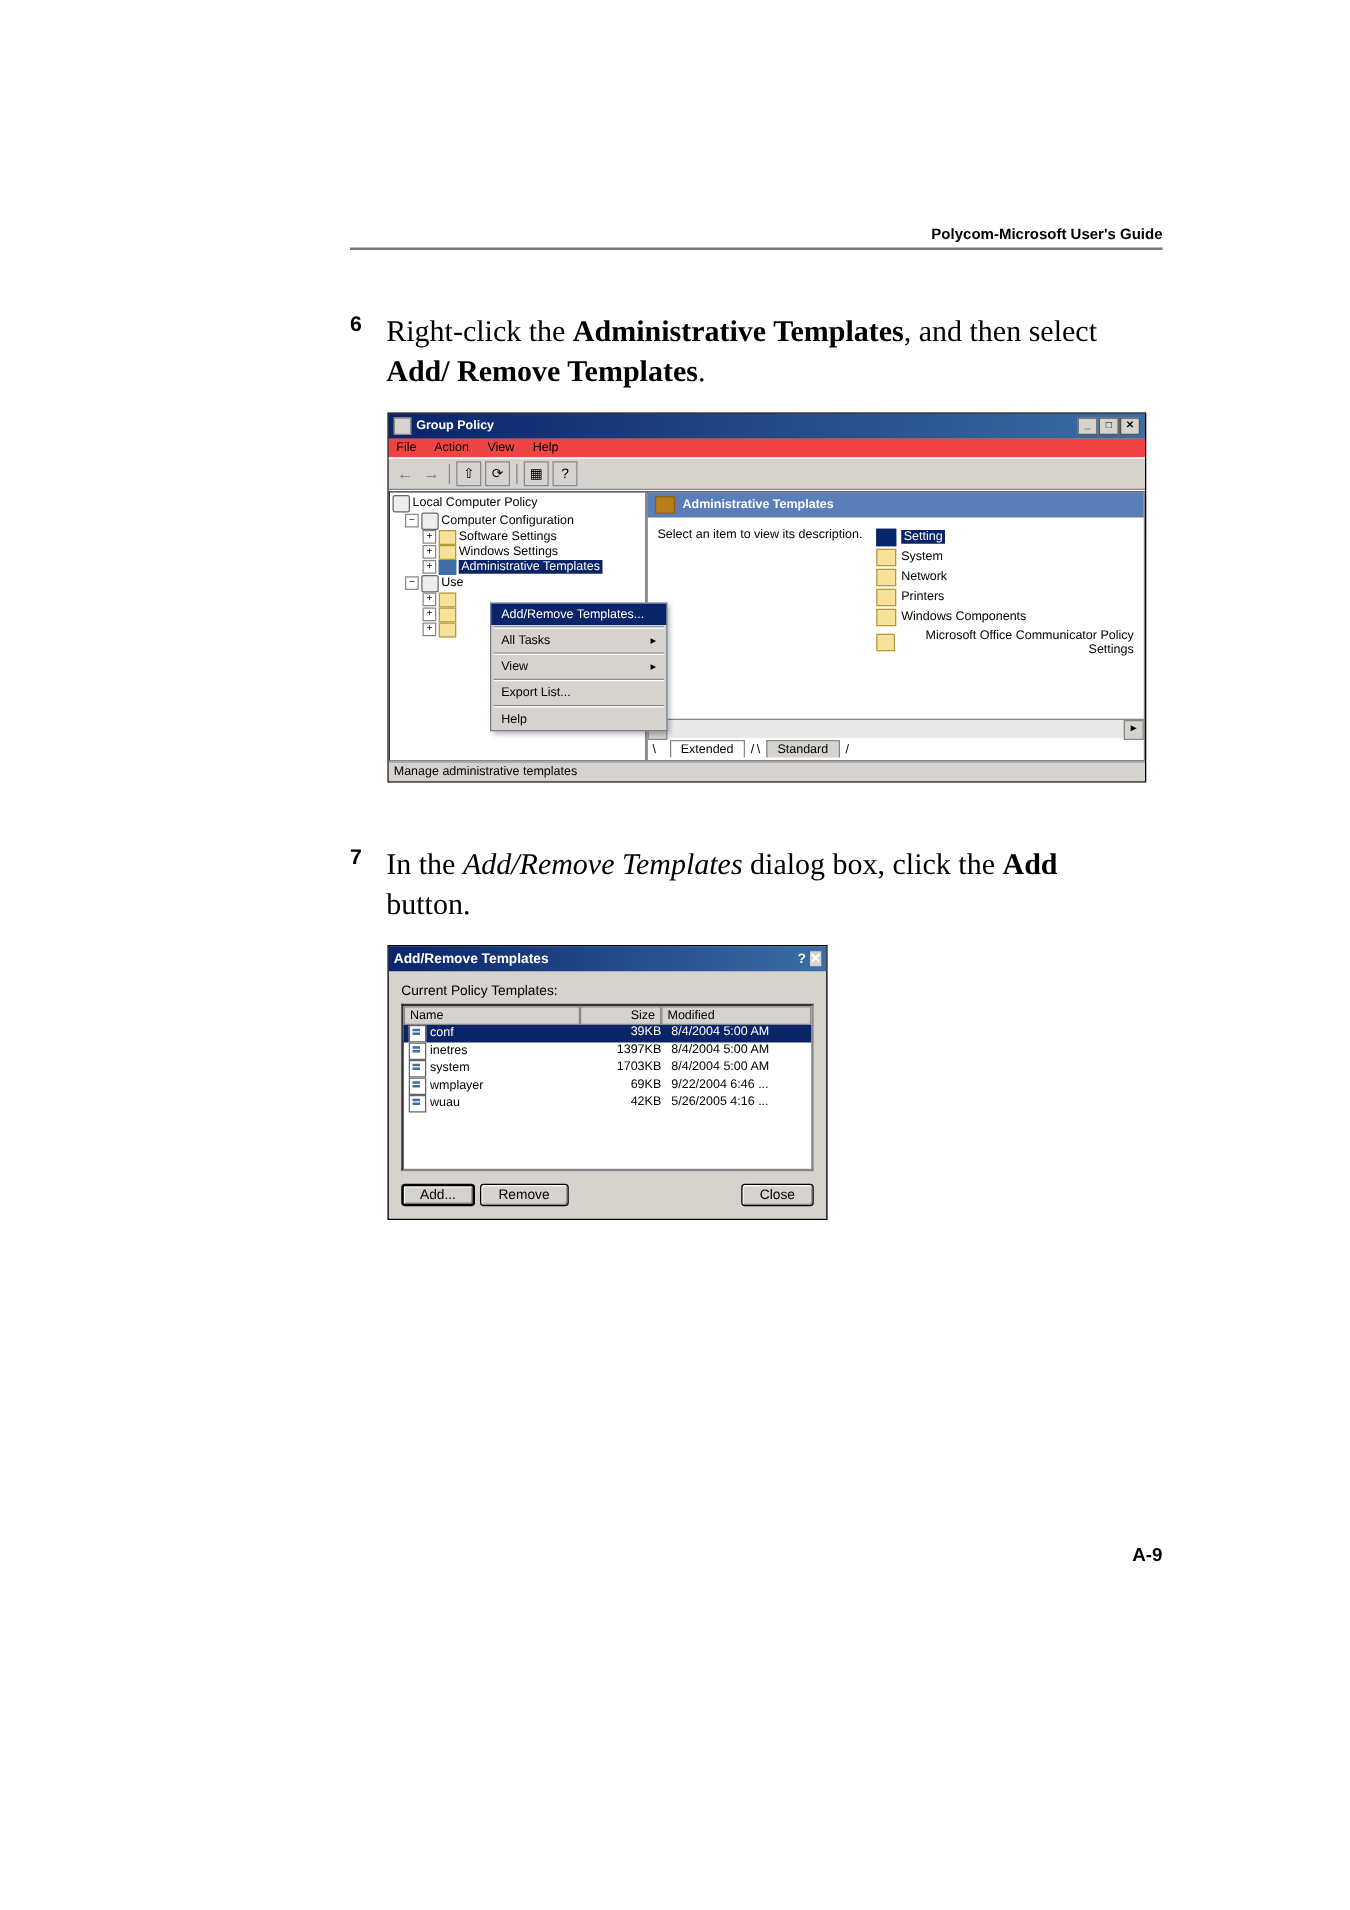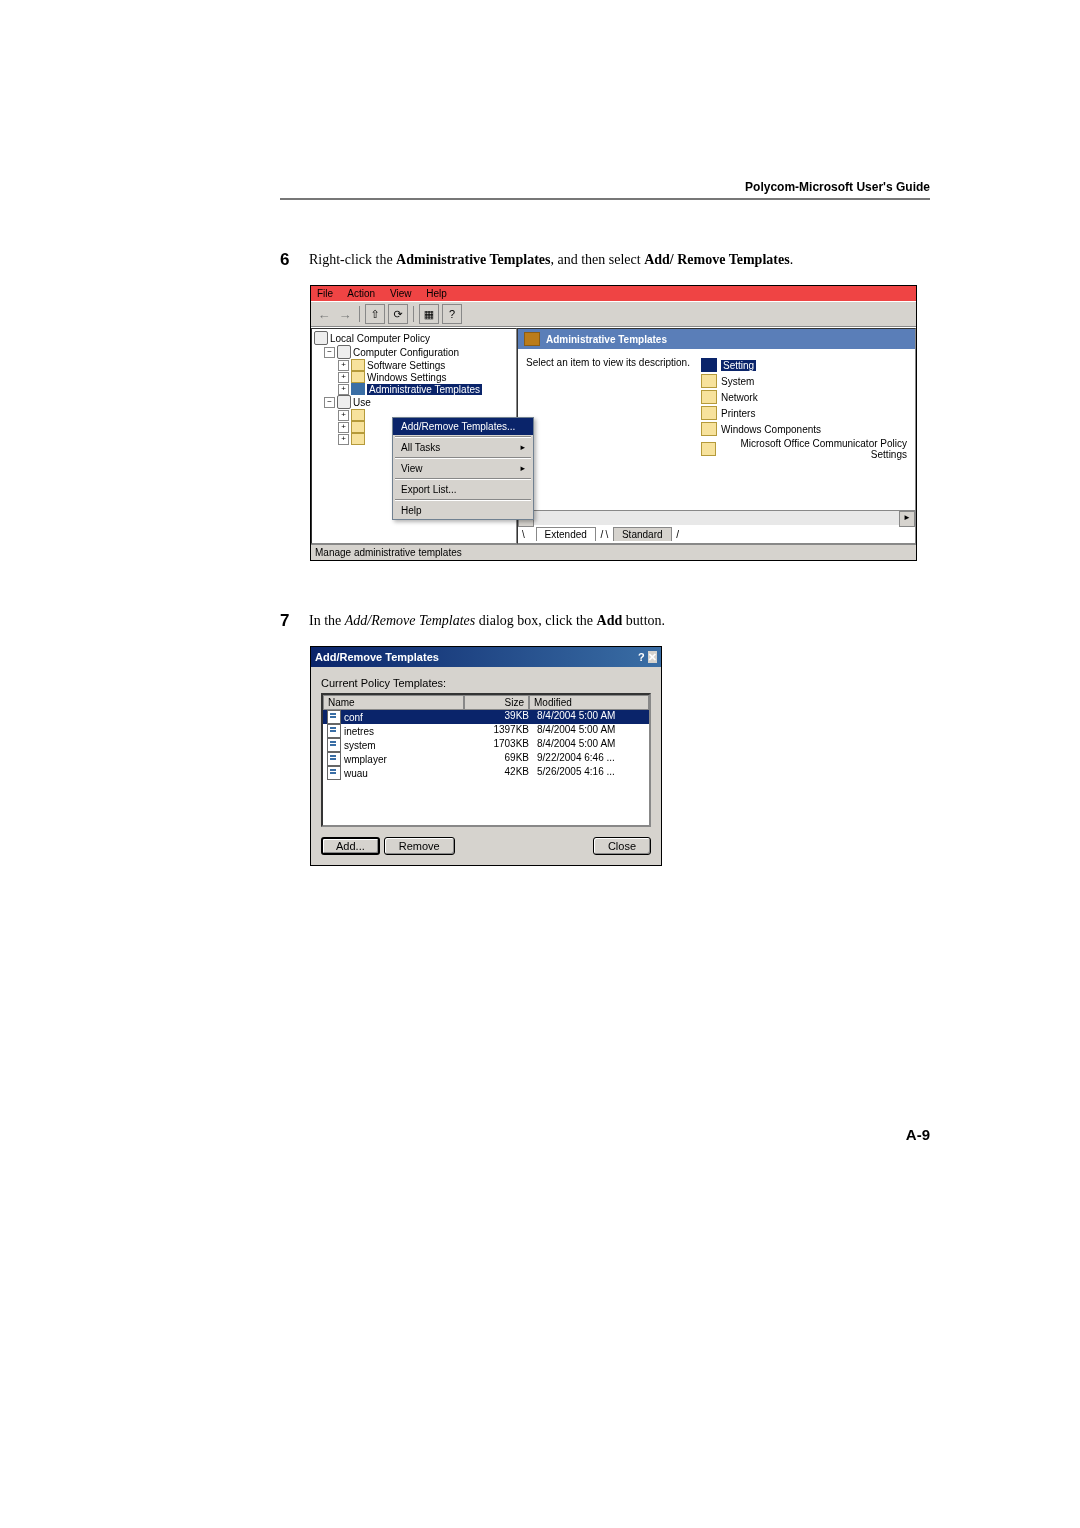--- a/index.html
+++ b/index.html
@@ -27,21 +27,21 @@
   display: inline-block;
   width: 25px;
   font-family: Arial, sans-serif;
   font-weight: bold;
   font-size: 17px;
   vertical-align: top;
 }
 .step .text {
   display: inline-block;
   width: 580px;
-  font-size: 14px;
+  font-size: 24px;
   line-height: 1.35;
 }
 .text b { font-weight: bold; }
 .text i { font-style: italic; }
 .screenshot1 {
   width: 605px;
   border: 1px solid #000;
   margin: 15px 0 0 30px;
   font-family: Tahoma, Arial, sans-serif;
   font-size: 10px;
@@ -286,20 +286,31 @@
   <div class="header-line"></div>
 
   <div class="step">
     <span class="num">6</span>
     <span class="text">
       <span>Right-click the </span><b>Administrative Templates</b><span>, and then select </span><b>Add/ Remove Templates</b><span>.</span>
     </span>
   </div>
 
   <div class="screenshot1">
+    <div class="titlebar">
+      <span style="display:flex;align-items:center;gap:4px;">
+        <span style="width:12px;height:12px;background:#d6d3ce;border:1px solid #888;"></span>
+        <b>Group Policy</b>
+      </span>
+      <span class="icon-box">
+        <span class="wc">_</span>
+        <span class="wc">□</span>
+        <span class="wc x">✕</span>
+      </span>
+    </div>
     <div class="menubar">
       <span>File</span>
       <span>Action</span>
       <span>View</span>
       <span>Help</span>
     </div>
     <div class="toolbar">
       <span class="tbbtn arrow">←</span>
       <span class="tbbtn arrow">→</span>
       <span style="border-left:1px solid #888;height:16px;margin:0 2px;"></span>

